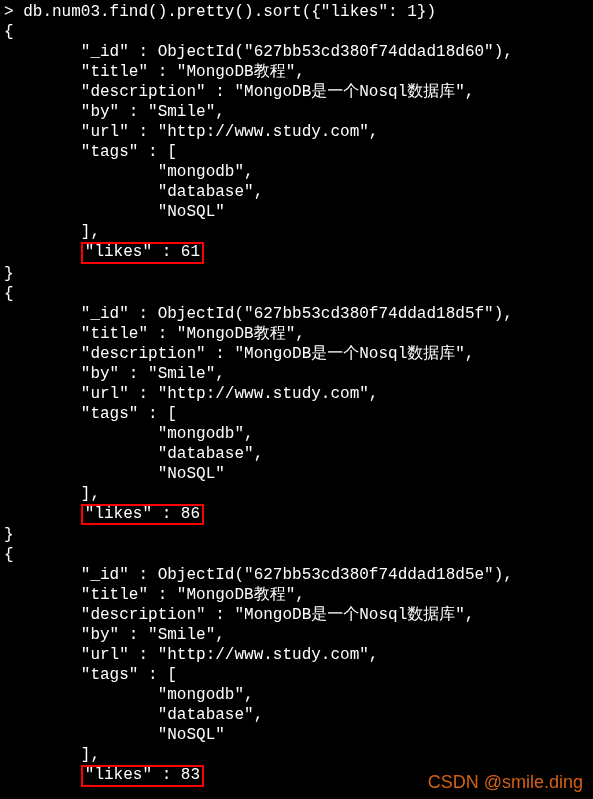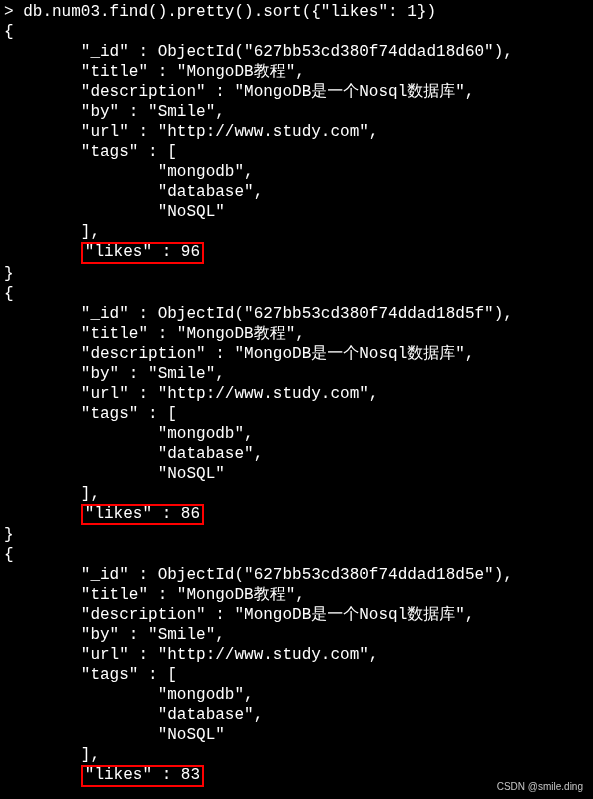--- a/index.html
+++ b/index.html
@@ -24,42 +24,42 @@
   .highlight {
     border: 2px solid #ff0000;
     display: inline-block;
     padding: 0 2px;
     line-height: 1.1;
   }
   .watermark {
     position: absolute;
     bottom: 6px;
     right: 10px;
-    color: #e5e5e5;
+    color: #f97316;
     font-family: Arial, sans-serif;
-    font-size: 10px;
+    font-size: 18px;
     opacity: 0.85;
   }
 </style>
 </head>
 <body>
 
 <pre>&gt; <span>db.num03.find().pretty().sort({"likes": 1})</span>
 {
         "_id" : ObjectId("<span>627bb53cd380f74ddad18d60</span>"),
         "title" : "<span>MongoDB教程</span>",
         "description" : "<span>MongoDB是一个Nosql数据库</span>",
         "by" : "<span>Smile</span>",
         "url" : "<span>http://www.study.com</span>",
         "tags" : [
                 "<span>mongodb</span>",
                 "<span>database</span>",
                 "<span>NoSQL</span>"
         ],
-        <span class="highlight">"likes" : <span>96</span></span>
+        <span class="highlight">"likes" : <span>61</span></span>
 }
 {
         "_id" : ObjectId("<span>627bb53cd380f74ddad18d5f</span>"),
         "title" : "<span>MongoDB教程</span>",
         "description" : "<span>MongoDB是一个Nosql数据库</span>",
         "by" : "<span>Smile</span>",
         "url" : "<span>http://www.study.com</span>",
         "tags" : [
                 "<span>mongodb</span>",
                 "<span>database</span>",

